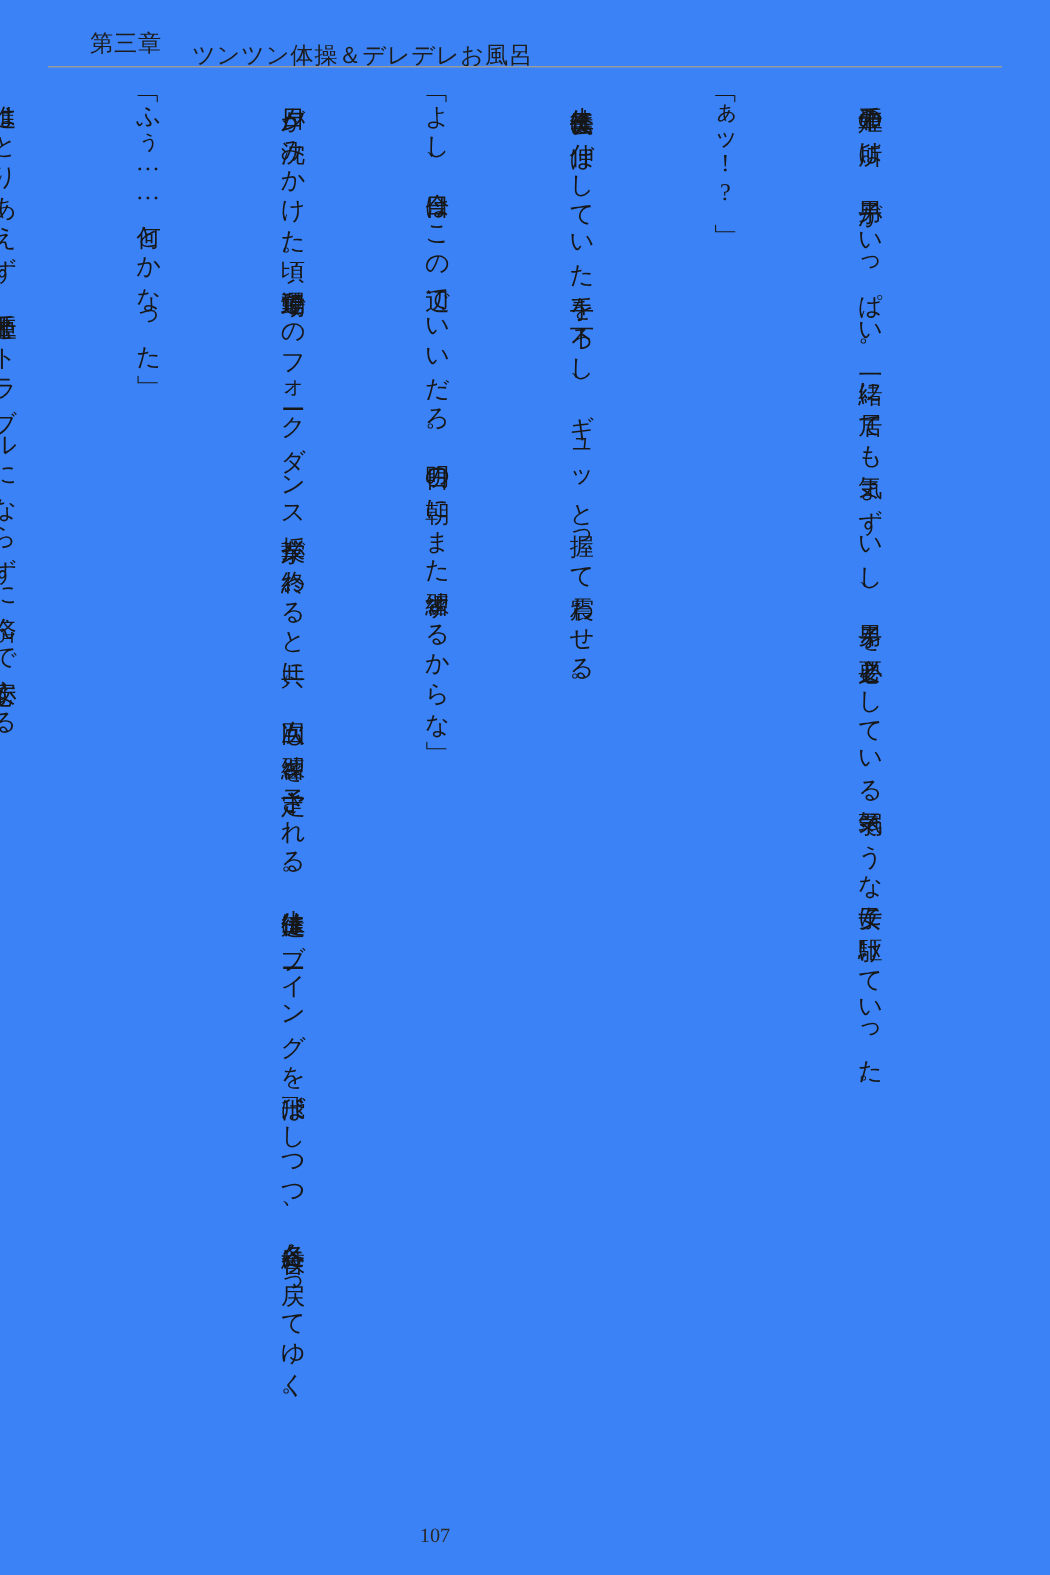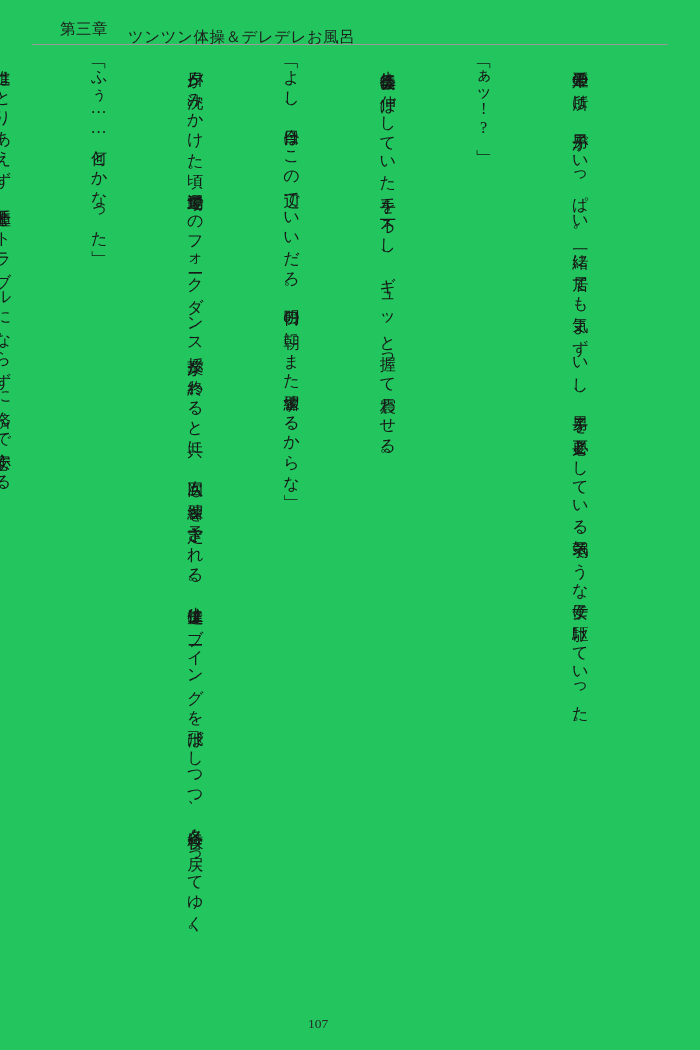--- a/index.html
+++ b/index.html
@@ -14,21 +14,21 @@
     color: #1a1a1a;
     position: relative;
     overflow: hidden;
   }
 
   .page {
     position: absolute;
     left: 0; top: 0;
     width: 700px;
     height: 1050px;
-    background: #22c55e;
+    background: #3b82f6;
   }
 
   
   .page-header {
     position: absolute;
     top: 14px;
     left: 60px;
     right: 60px;
     height: 30px;
     display: flex;
@@ -83,21 +83,20 @@
 
   .page-number {
     position: absolute;
     bottom: 18px;
     left: 0;
     width: 580px;
     text-align: center;
     font-size: 13.5px;
     color: #2a2a2a;
     font-family: "Liberation Serif", "DejaVu Serif", serif;
-    padding-left: 28px;
   }
 </style>
 </head>
 <body>
 
 <div class="page">
 
   <div class="page-header">
     <span class="chapter-num">第三章</span>
     <span class="chapter-title">ツンツン体操＆デレデレお風呂</span>

